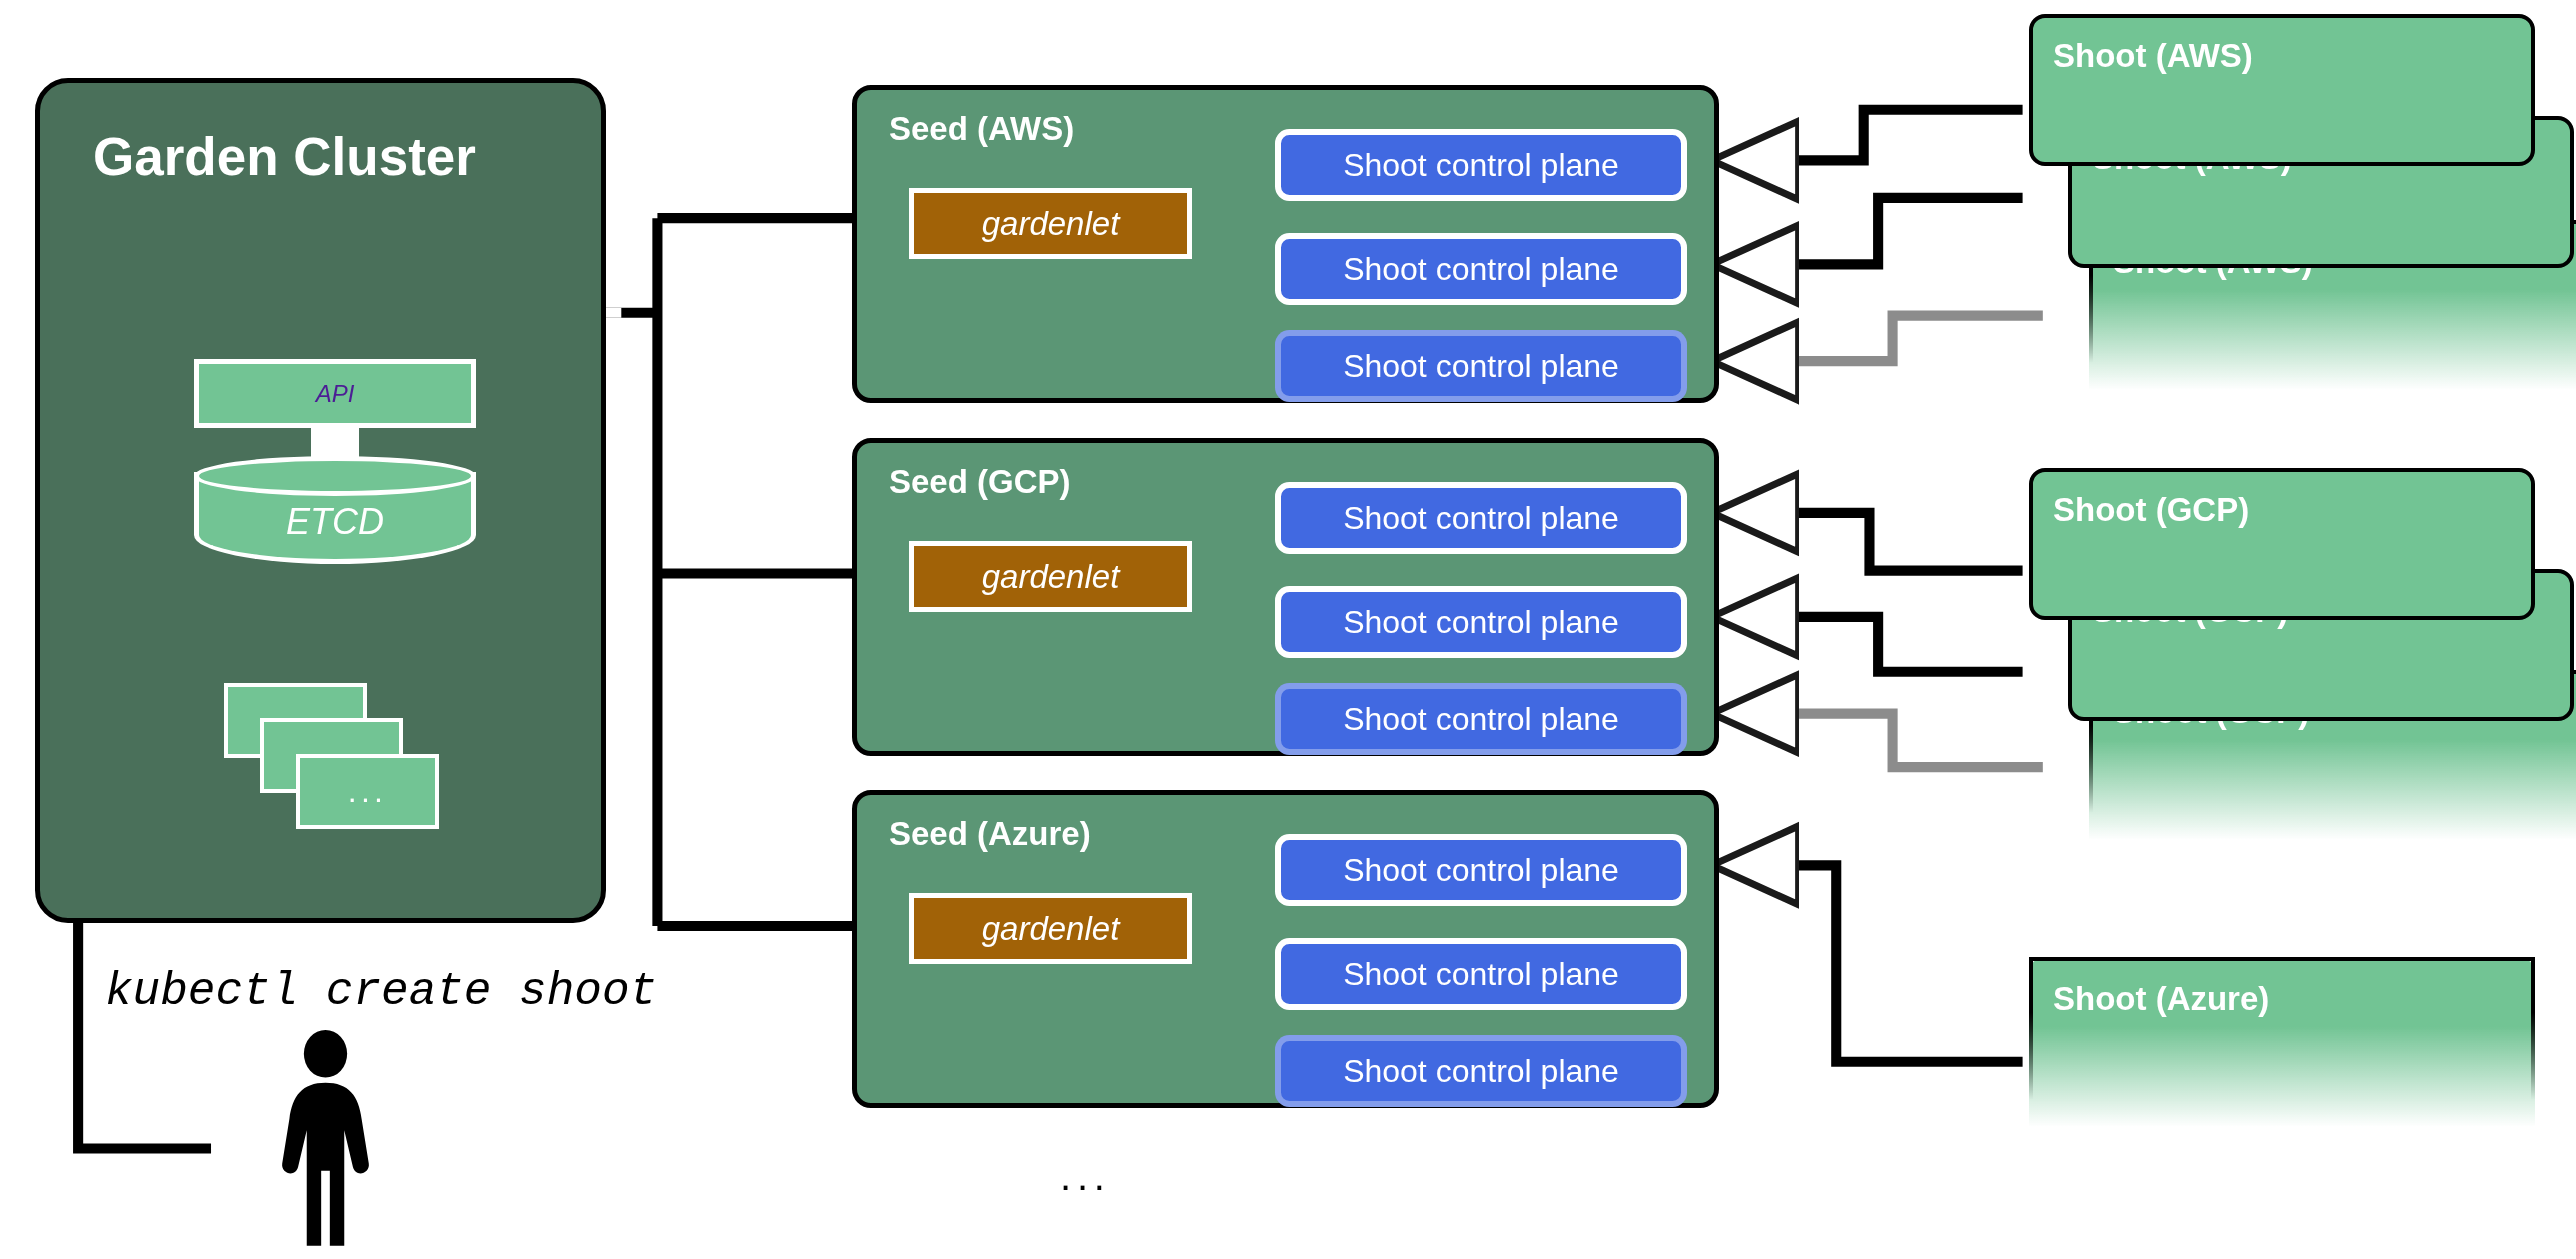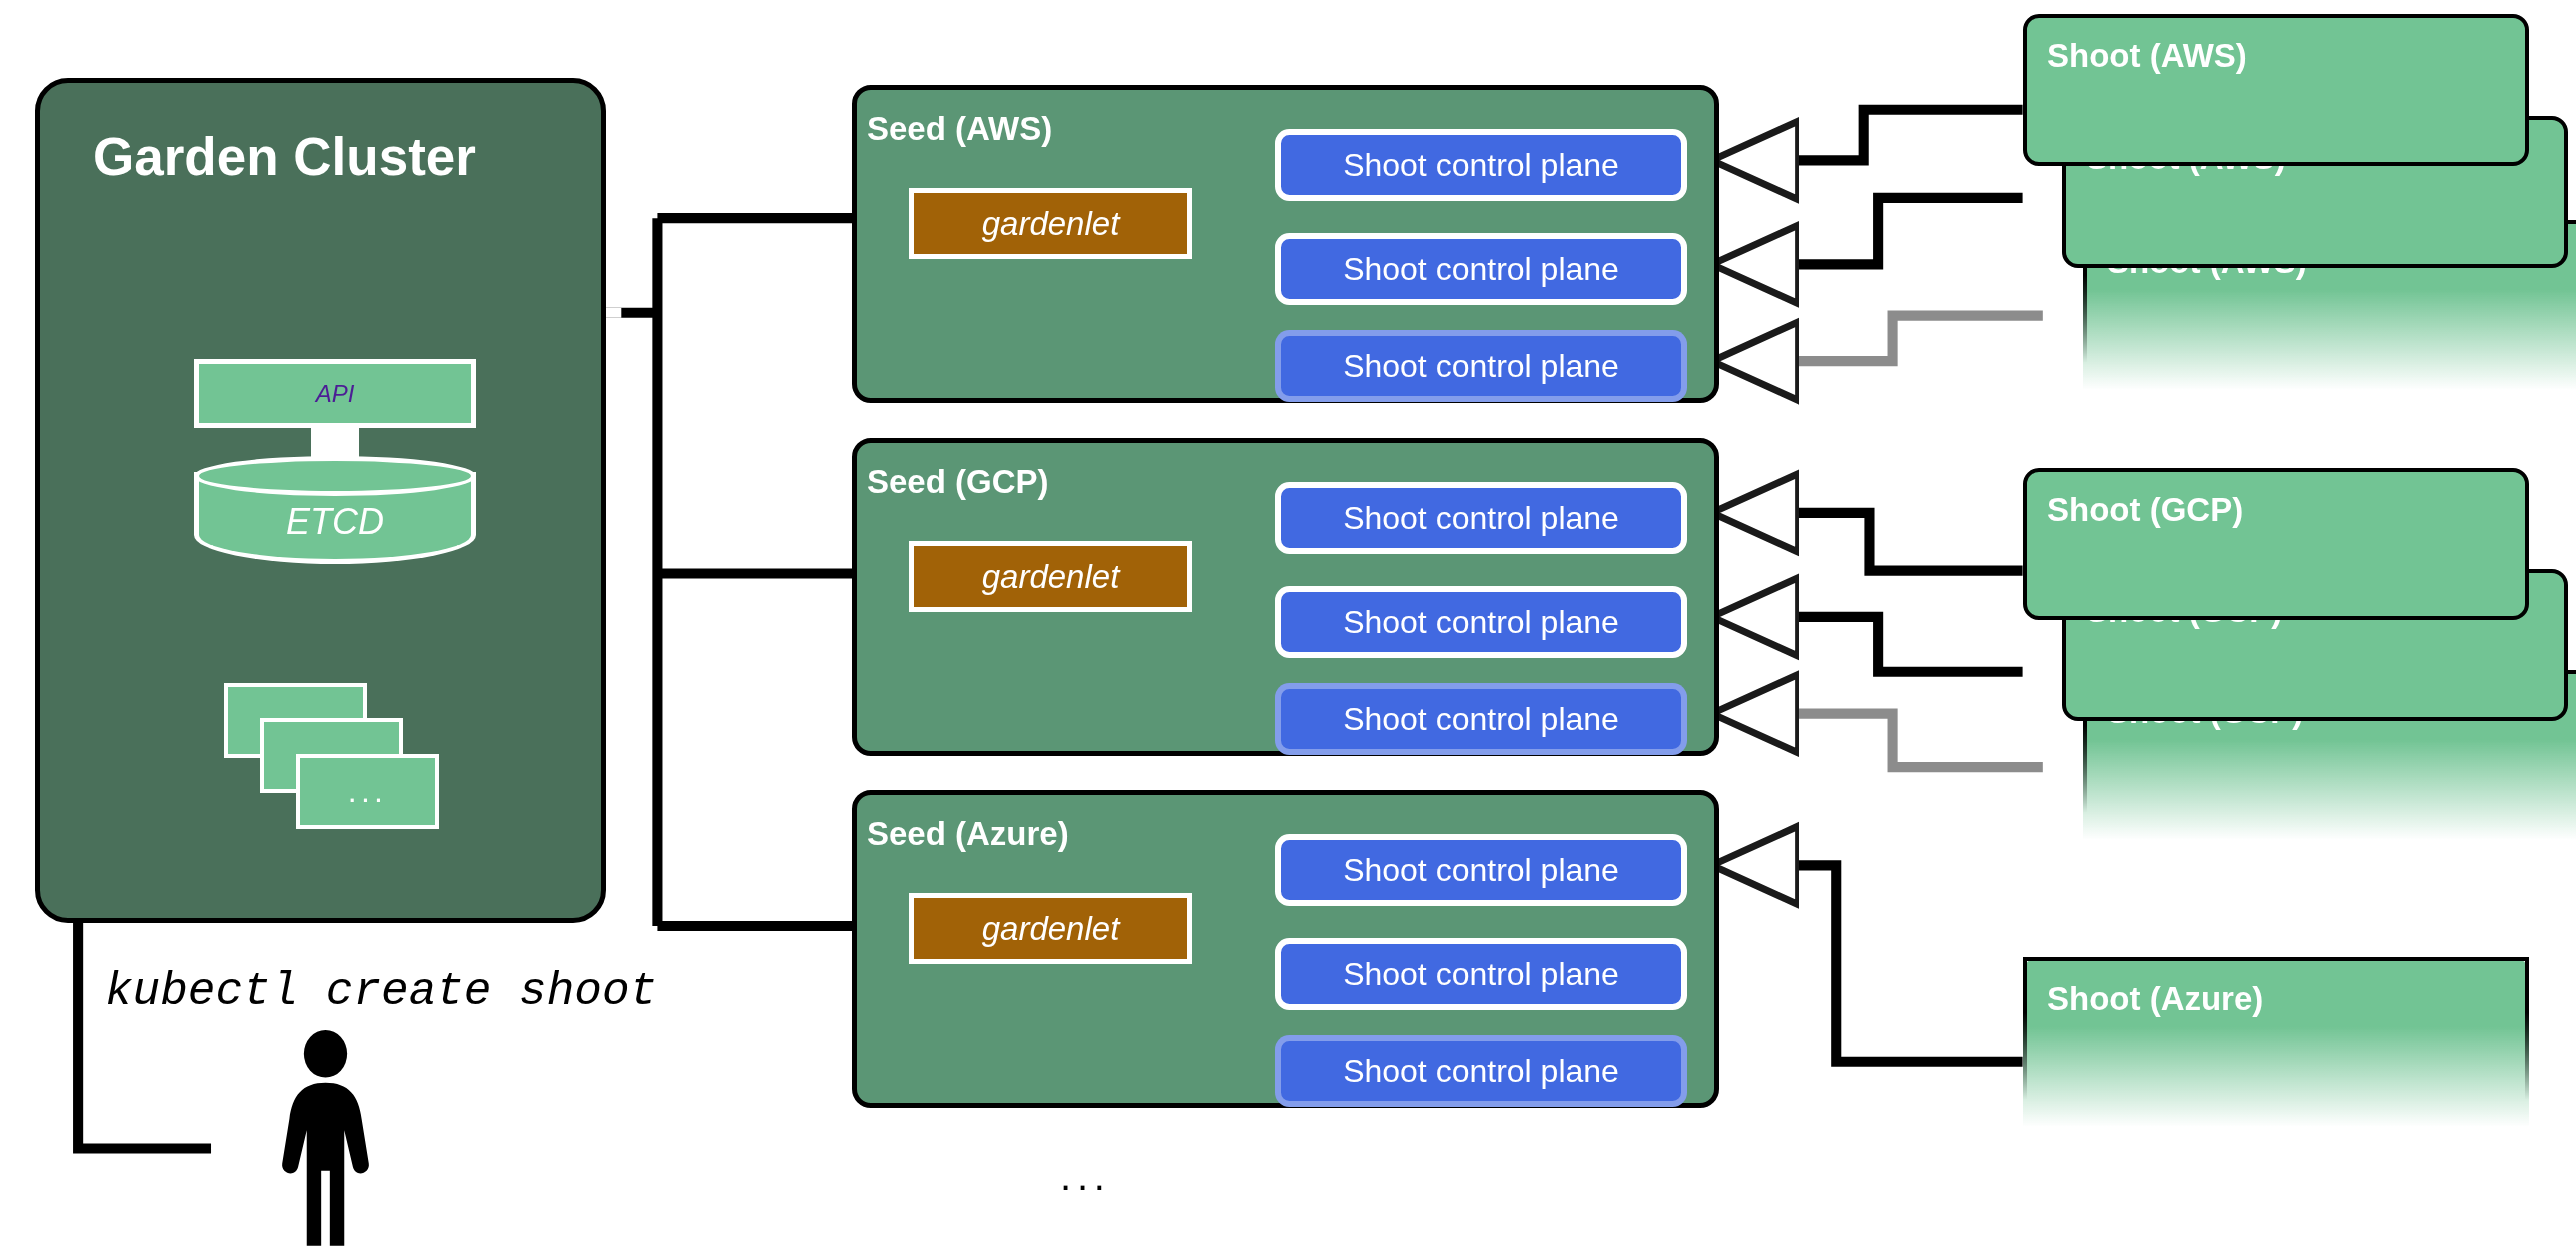--- a/index.html
+++ b/index.html
@@ -143,21 +143,21 @@
   .seed {
     position: absolute;
     background: #5B9675;
     border: 5px solid #000000;
     border-radius: 19px;
     box-sizing: border-box;
     z-index: 4;
   }
   .seed-title {
     position: absolute;
-    left: 10px; top: 20px;
+    left: 32px; top: 20px;
     color: #ffffff;
     font-size: 33px;
     font-weight: bold;
     white-space: nowrap;
   }
   .gardenlet {
     position: absolute;
     left: 52px;
     width: 283px; height: 71px;
     background: #a16207;
@@ -197,20 +197,21 @@
   }
 
   
   .shoot {
     position: absolute;
     border: 4.3px solid #000000;
     border-radius: 16px;
     box-sizing: border-box;
     background: #72C494;
     z-index: 3;
+    margin-left: 6px;
   }
   .shoot .shoot-label {
     position: absolute;
     left: 20px; top: 19px;
     color: #ffffff;
     font-size: 33px;
     font-weight: bold;
     white-space: nowrap;
   }
   .shoot.fade {

